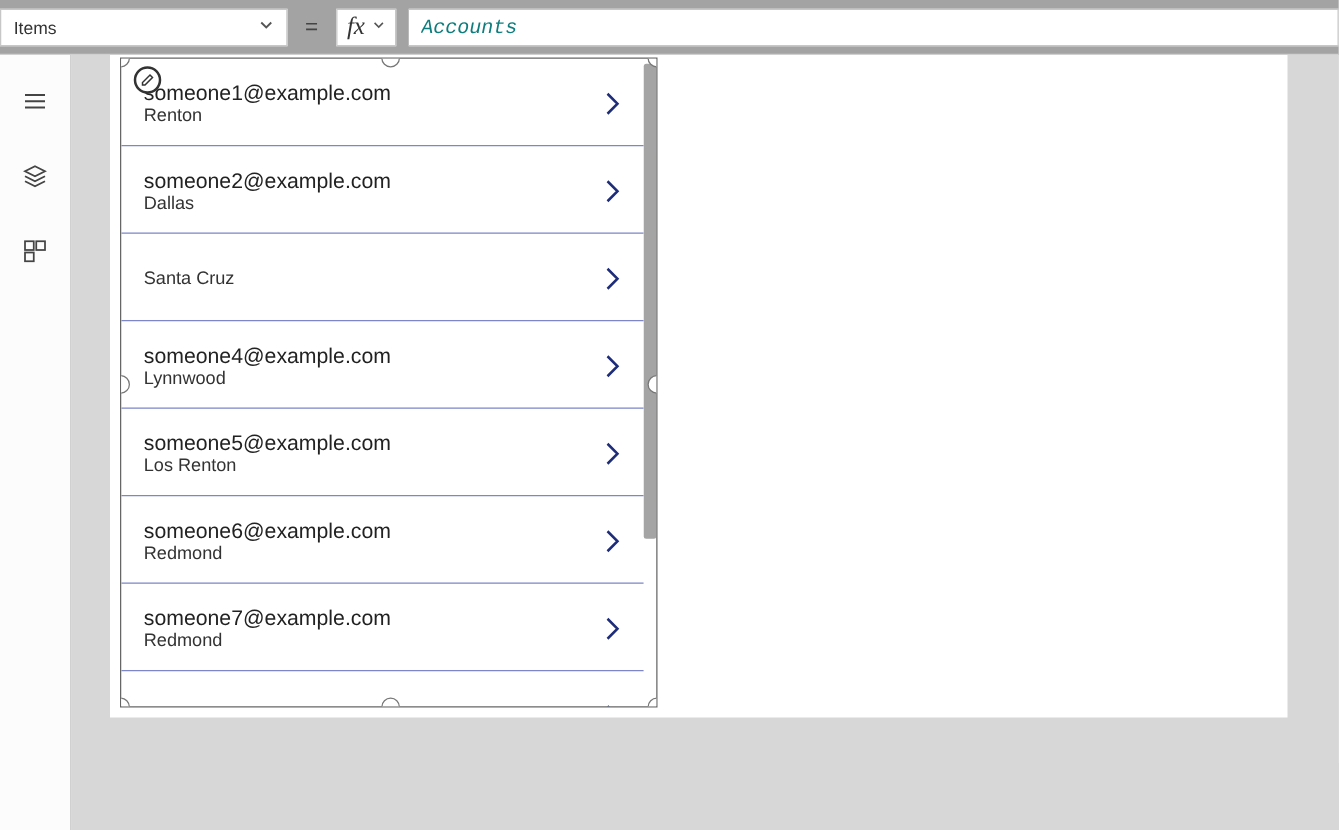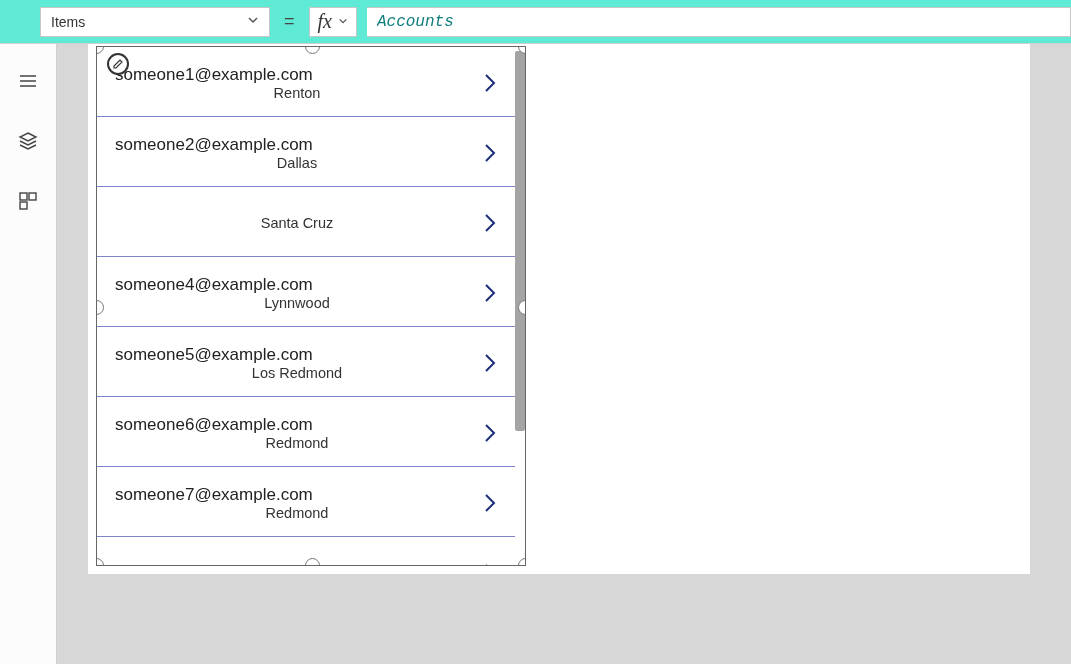--- a/index.html
+++ b/index.html
@@ -9,25 +9,24 @@
     width: 1071px;
     height: 664px;
     overflow: hidden;
     position: relative;
   }
   
   .formula-bar {
     position: absolute;
     top: 0; left: 0; right: 0;
     height: 44px;
-    background: #5eead4;
+    background: #a3a3a3;
     border-bottom: 1px solid #d0d0d0;
     display: flex;
     align-items: center;
-    padding-left: 40px;
     gap: 10px;
   }
   .property-dropdown {
     width: 230px;
     height: 30px;
     border: 1px solid #c7c7c7;
     background: #fff;
     display: flex;
     align-items: center;
     justify-content: space-between;
@@ -122,21 +121,21 @@
     border-bottom:1px solid #7c86c8;
     padding:10px 14px 8px 18px;
     display:flex;
     align-items:center;
     justify-content:space-between;
     height:70px;
   }
   .gallery-item:first-child { border-top: none; }
   .item-text { flex:1; }
   .item-title { font-size:17px; color:#222; }
-  .item-sub { font-size:14.5px; color:#333; margin-top:0px;text-align:center; }
+  .item-sub { font-size:14.5px; color:#333; margin-top:0px; }
   .item-arrow {
     width:22px;
     display:flex;align-items:center;justify-content:center;
     color:#1d2d7a;
   }
   
   .handle {
     width:15px; height:15px;
     background:#fff;
     border:1px solid #777;
@@ -252,21 +251,21 @@
           </div>
           <div class="item-arrow">
             <svg width="16" height="24" viewBox="0 0 16 24">
               <path d="M4 4 L12 12 L4 20" fill="none" stroke="#1d2d7a" stroke-width="2"></path>
             </svg>
           </div>
         </div>
         <div class="gallery-item">
           <div class="item-text">
             <div class="item-title">someone5@example.com</div>
-            <div class="item-sub">Los Redmond</div>
+            <div class="item-sub">Los Renton</div>
           </div>
           <div class="item-arrow">
             <svg width="16" height="24" viewBox="0 0 16 24">
               <path d="M4 4 L12 12 L4 20" fill="none" stroke="#1d2d7a" stroke-width="2"></path>
             </svg>
           </div>
         </div>
         <div class="gallery-item">
           <div class="item-text">
             <div class="item-title">someone6@example.com</div>

